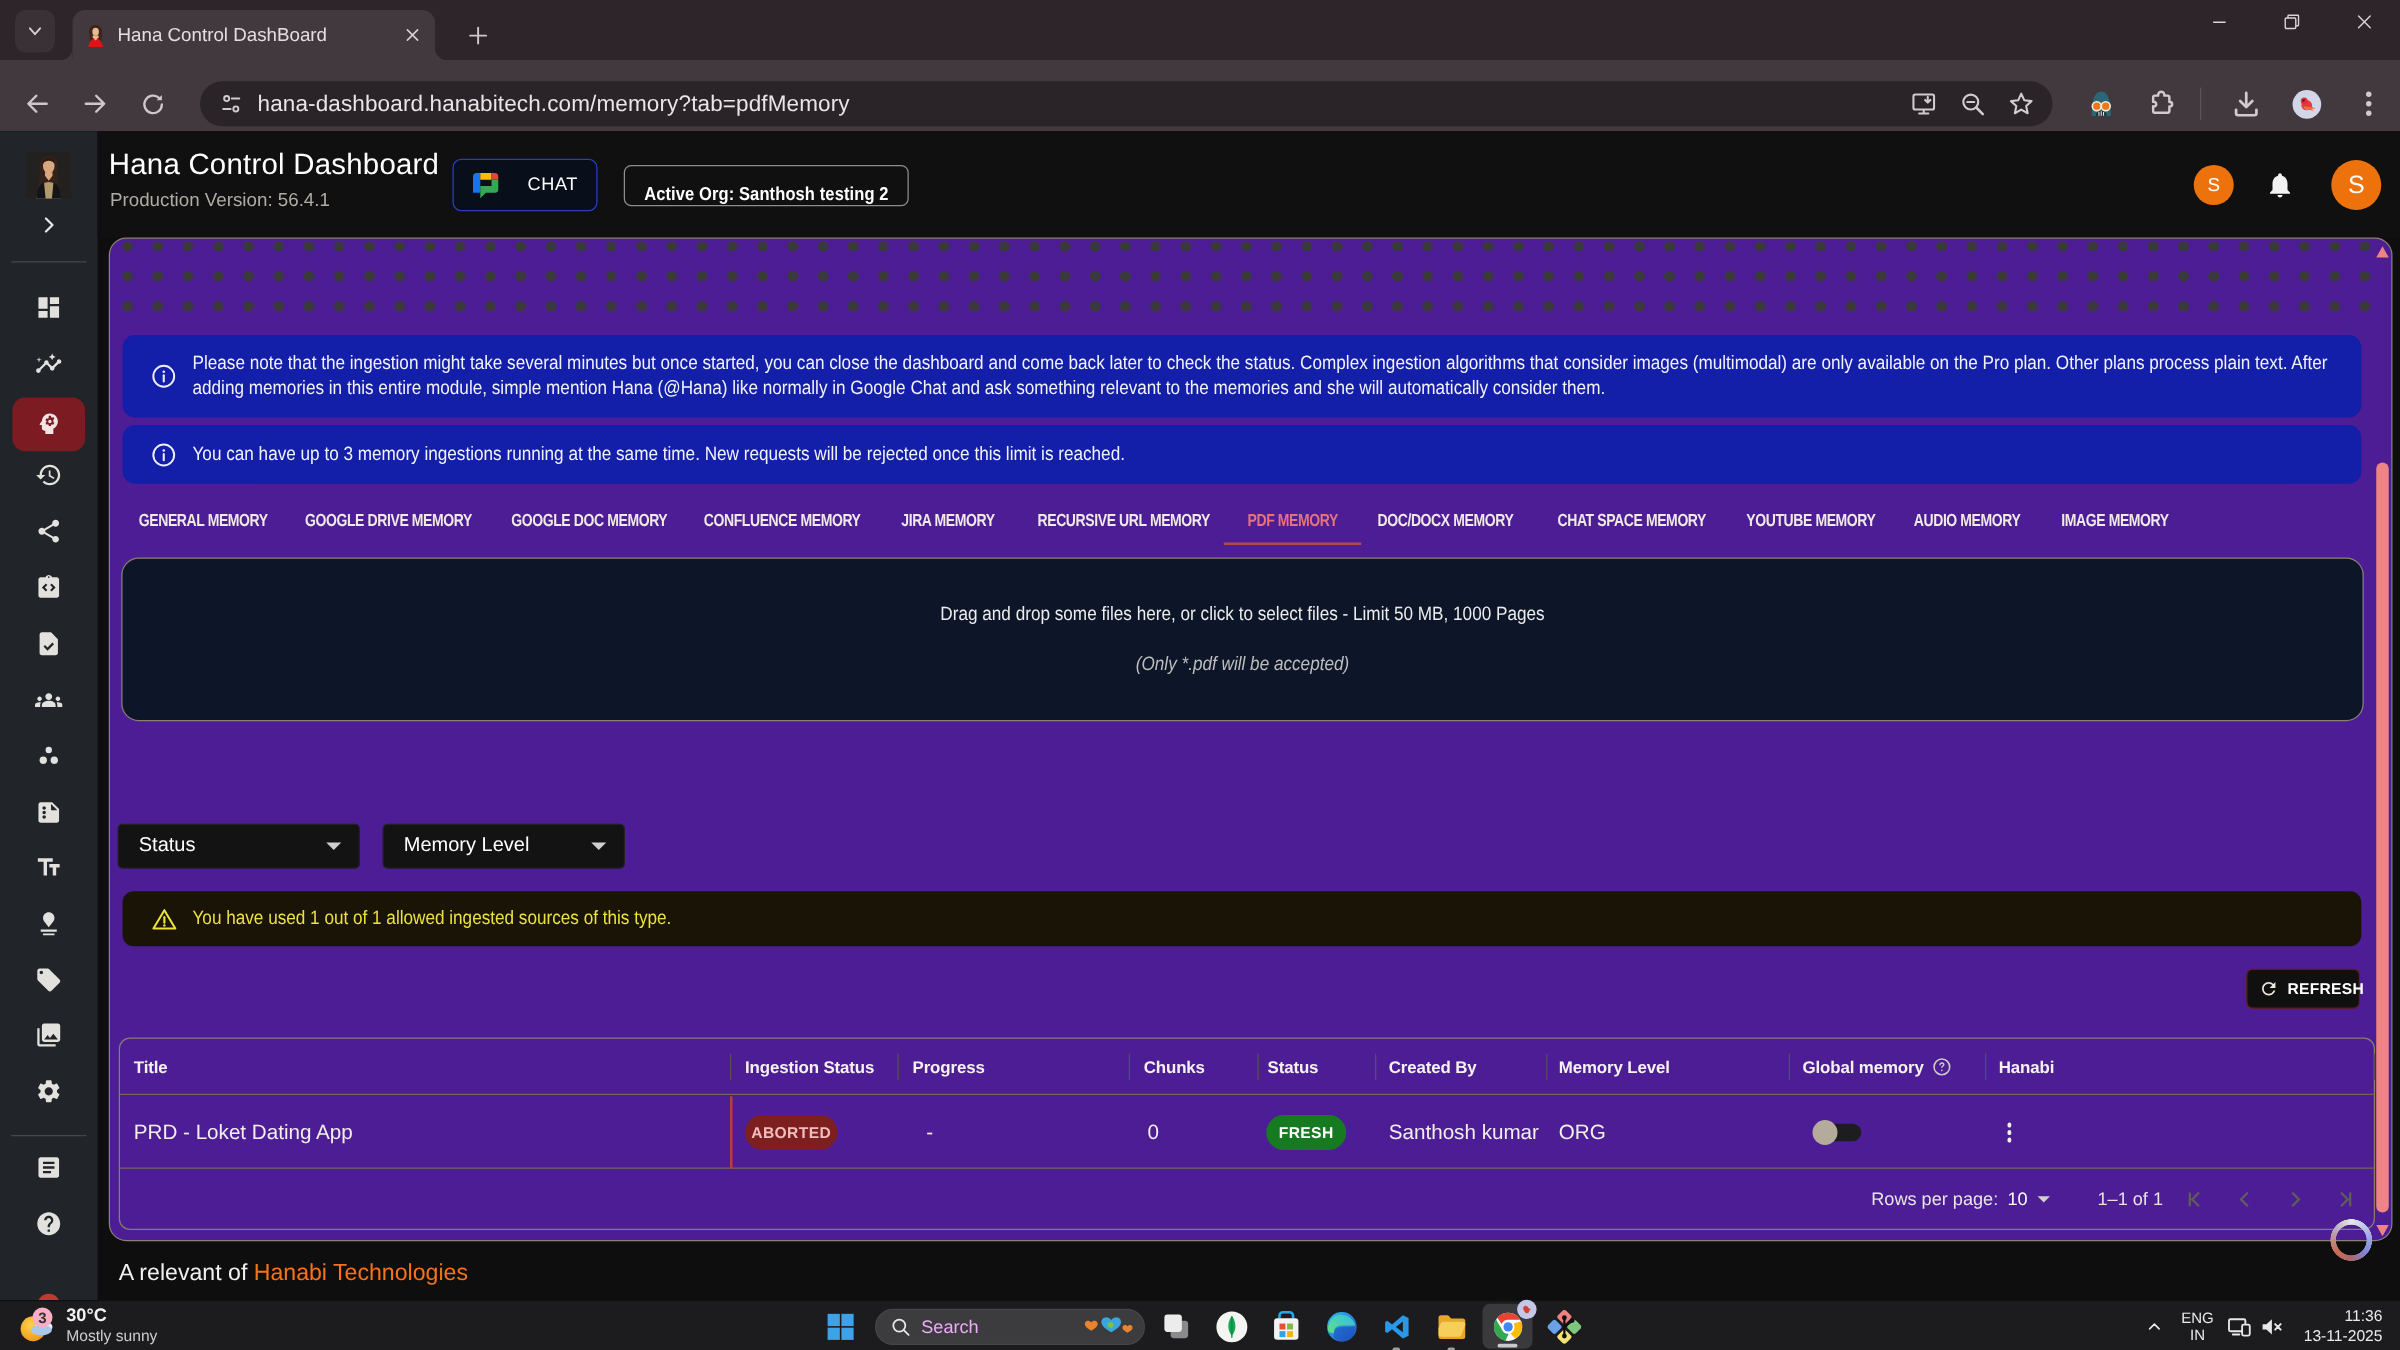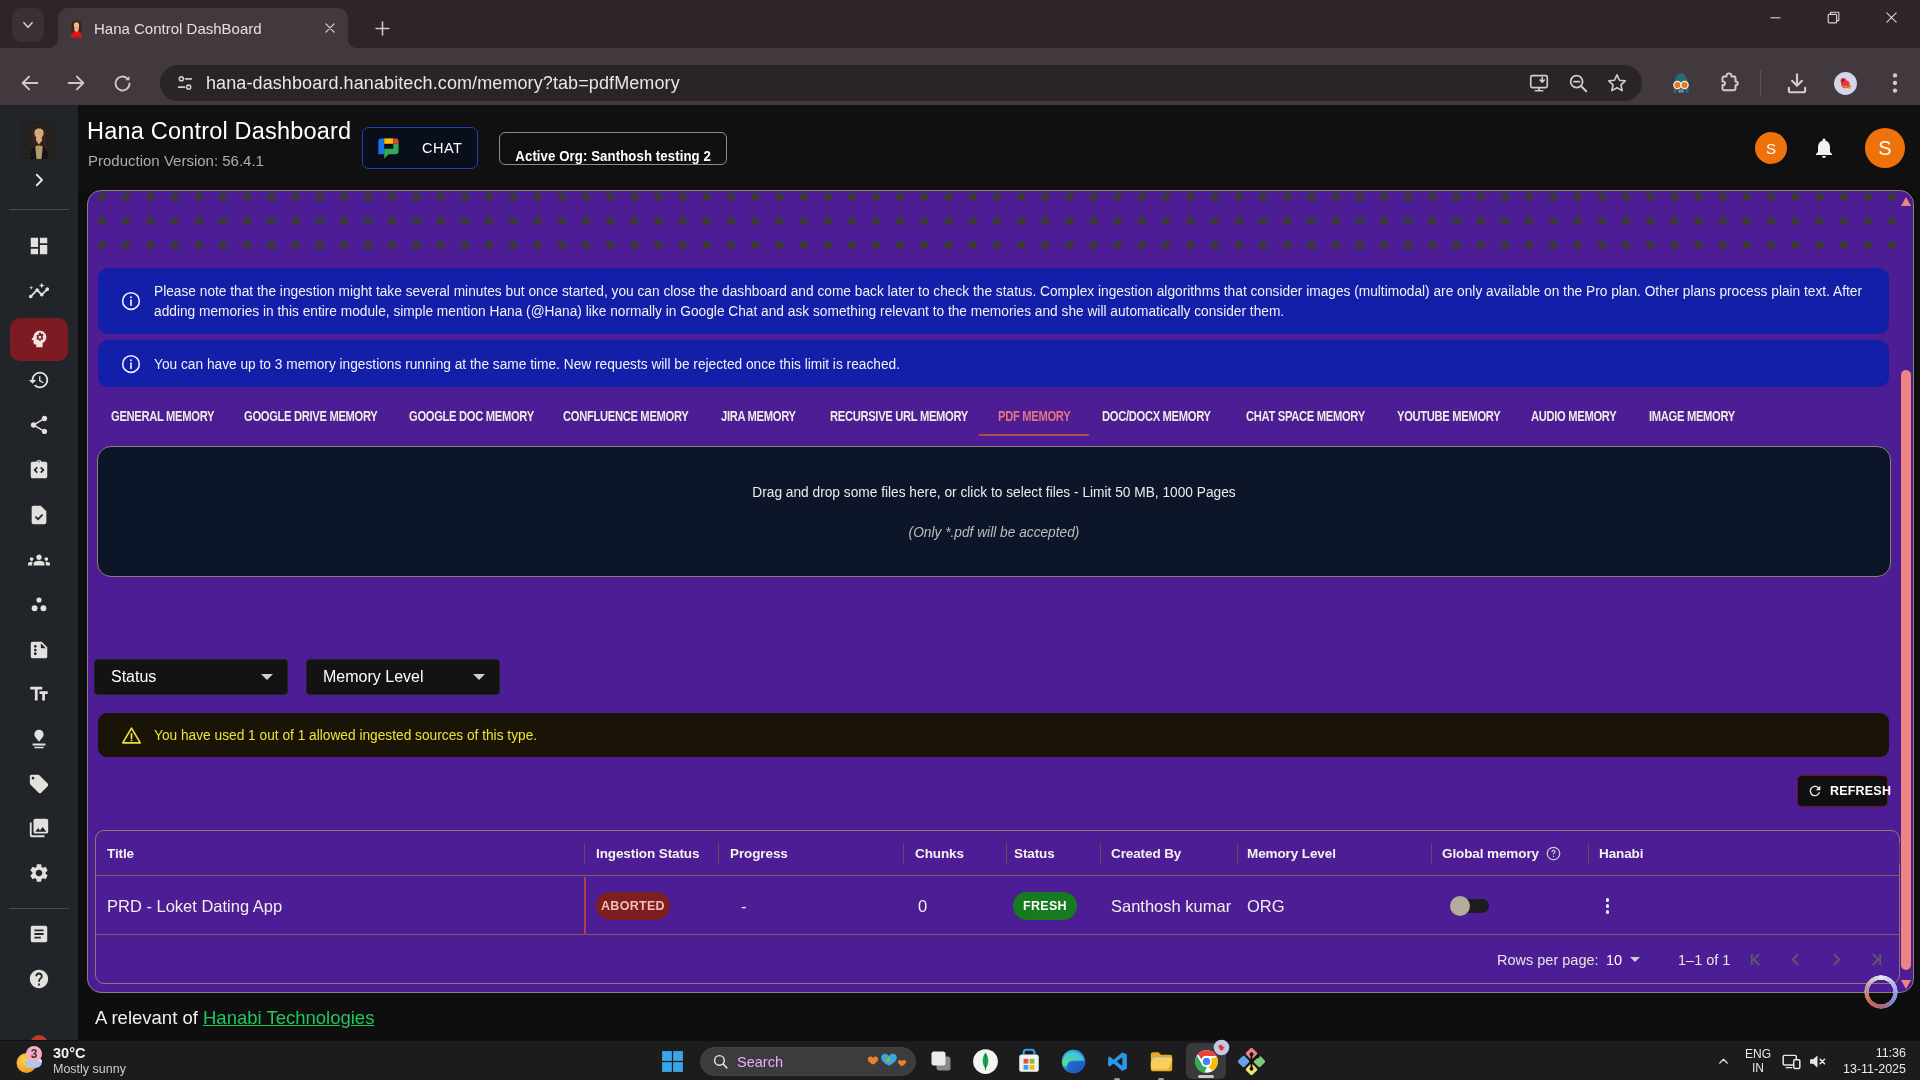--- a/index.html
+++ b/index.html
@@ -124,21 +124,21 @@
   .pg-btn:nth-child(1){left:0} .pg-btn:nth-child(2){left:40px} .pg-btn:nth-child(3){left:80px} .pg-btn:nth-child(4){left:120px}
   #pg-group .pg-btn { top:50%; transform:translateY(-50%); }
 
   
   #fab-ring { position:absolute; left:1864px; top:870px; width:34px; height:34px; border-radius:50%;
     background:conic-gradient(from 0deg, #e6e6ee, #a8b2e8 70deg, #7f86d8 130deg, #a86a70 180deg, #c86a52 230deg, #b8a8ae 300deg, #e6e6ee 360deg);
     -webkit-mask:radial-gradient(circle, transparent 12px, #000 12.5px, #000 16.5px, transparent 17px); z-index:5; }
 
   
   #page-footer { position:absolute; left:95px; top:902px; font-size:18.5px; color:#f0f0f0; }
-  #footer-link { color:#22c55e; text-decoration:underline; }
+  #footer-link { color:#f97316; }
 
   
   #scrollbar { position:absolute; left:1901px; top:92px; width:10px; height:792px; }
   #sb-up { position:absolute; left:0; top:0; width:0; height:0; border-left:5px solid transparent; border-right:5px solid transparent; border-bottom:9px solid #ef8484; }
   #sb-thumb { position:absolute; left:0; top:173px; width:10px; height:600px; background:#ef8484; border-radius:5px; }
   #sb-down { position:absolute; left:0; bottom:0; width:0; height:0; border-left:5px solid transparent; border-right:5px solid transparent; border-top:9px solid #ef8484; }
 
   
   #taskbar { position:absolute; left:0; top:1040px; width:1920px; height:40px; background:#1c1c1e; border-top:1px solid #101012; }
   #weather { position:absolute; left:13px; top:0; height:40px; display:flex; align-items:center; }

